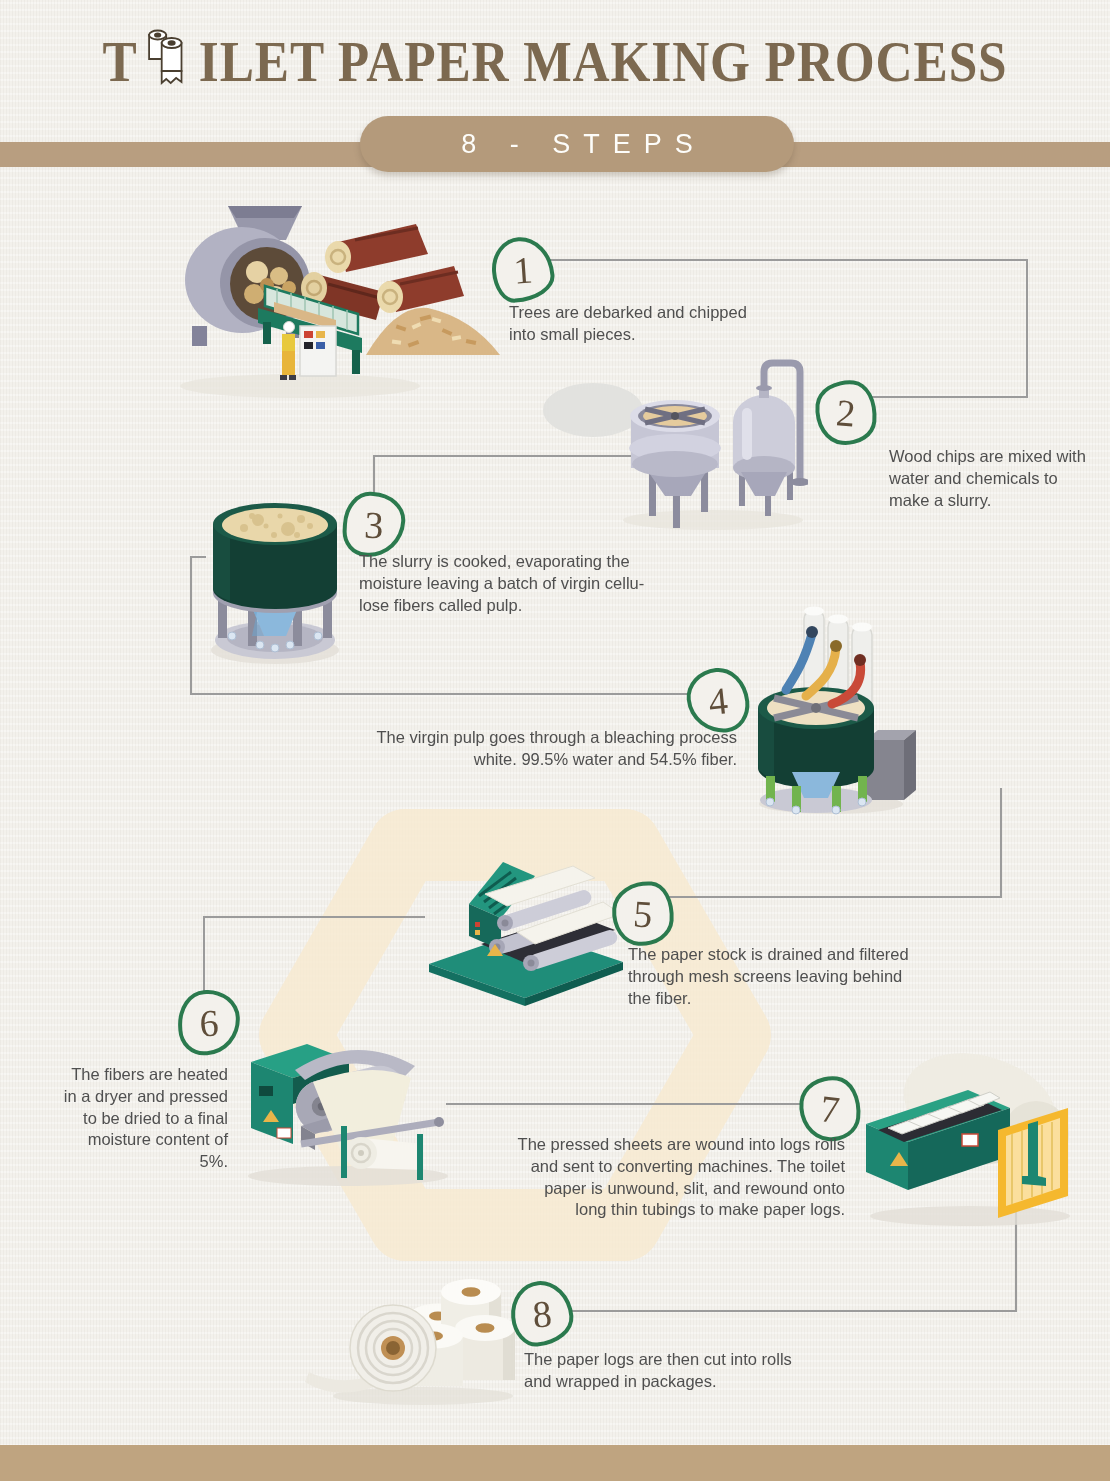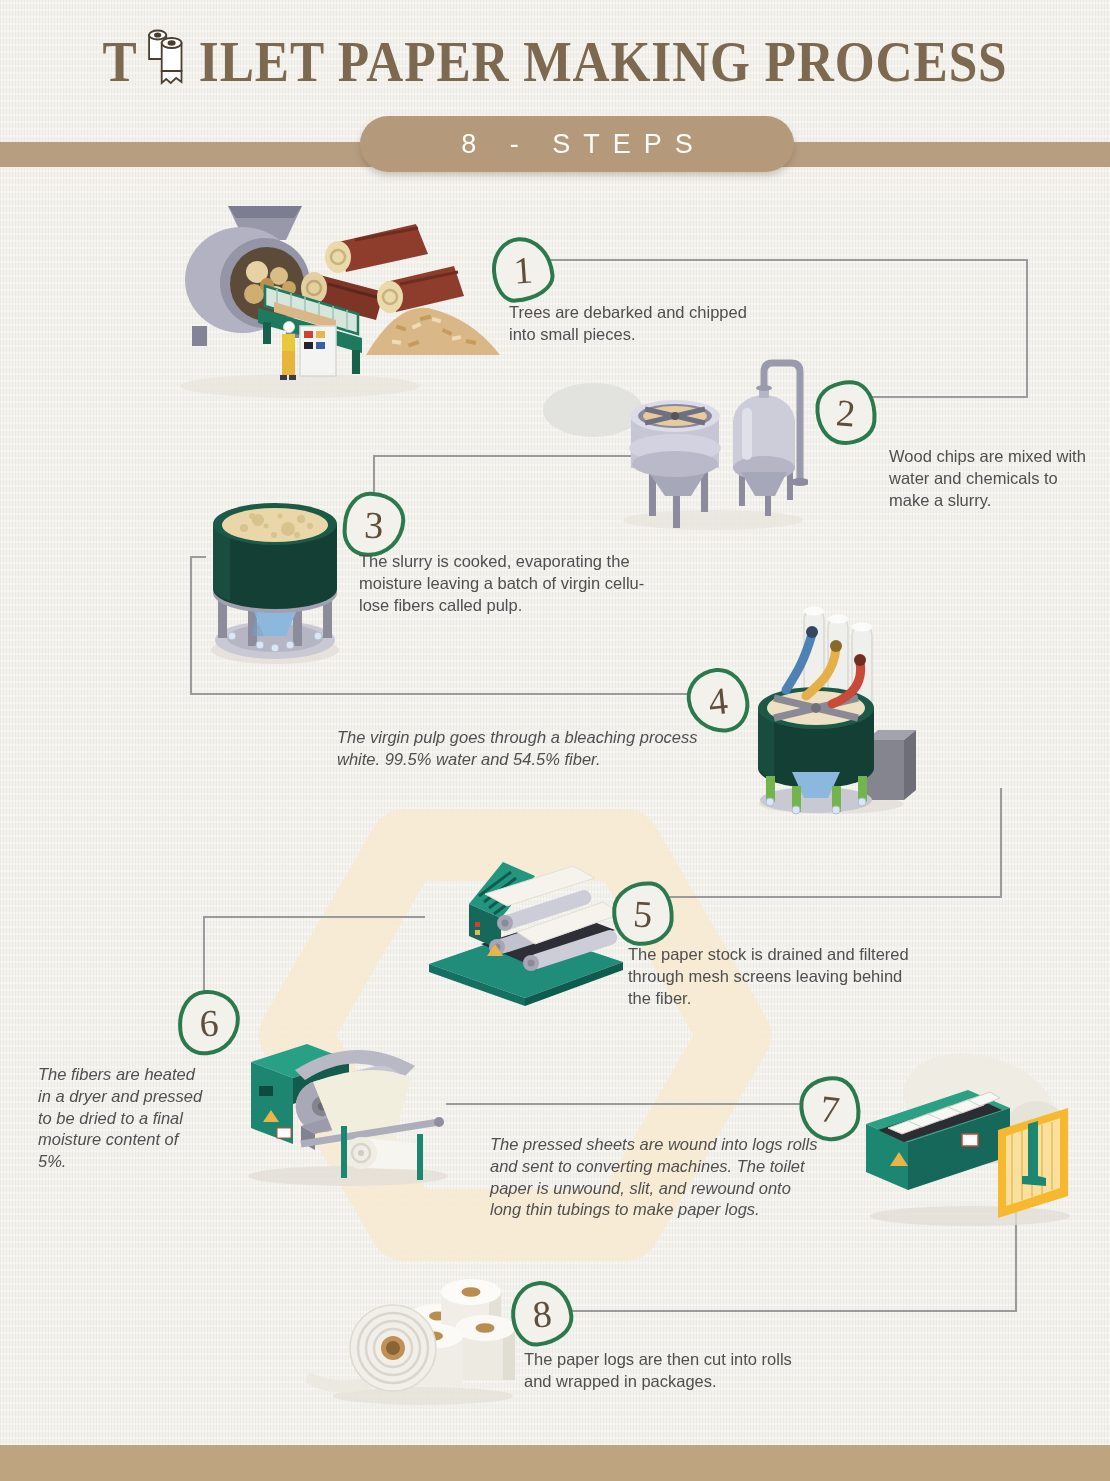--- a/index.html
+++ b/index.html
@@ -42,21 +42,21 @@
   .b1{border-radius:46% 54% 66% 34% / 50% 62% 38% 50%; transform:rotate(-4deg);}
   .b2{border-radius:58% 42% 52% 48% / 42% 60% 40% 58%; transform:rotate(5deg);}
   .b3{border-radius:44% 56% 60% 40% / 54% 44% 60% 40%; transform:rotate(3deg);}
   .b4{border-radius:52% 48% 40% 60% / 44% 56% 44% 56%; transform:rotate(-6deg);}
   .b5{border-radius:60% 40% 54% 46% / 46% 58% 42% 54%; transform:rotate(4deg);}
   .b6{border-radius:46% 54% 58% 42% / 56% 46% 58% 42%; transform:rotate(-3deg);}
   .b7{border-radius:56% 44% 48% 52% / 44% 60% 40% 56%; transform:rotate(6deg);}
   .b8{border-radius:48% 52% 62% 38% / 52% 58% 42% 48%; transform:rotate(-5deg);}
   
   .step-text{position:absolute; z-index:3; font-size:16.5px; line-height:1.32; color:#4f4f4f;}
-  .ta-r{font-style:italic;}
+  .ta-r{text-align:right;}
   .illus{position:absolute; z-index:2;}
 </style>
 </head>
 <body>
 
 <div class="page">
 
   <svg class="watermark" width="520" height="490" viewBox="0 0 520 490">
     <polygon points="150,55 370,55 480,245 370,435 150,435 40,245" fill="none" stroke="#f8ead0" stroke-width="72" stroke-linejoin="round"></polygon>
   </svg>

